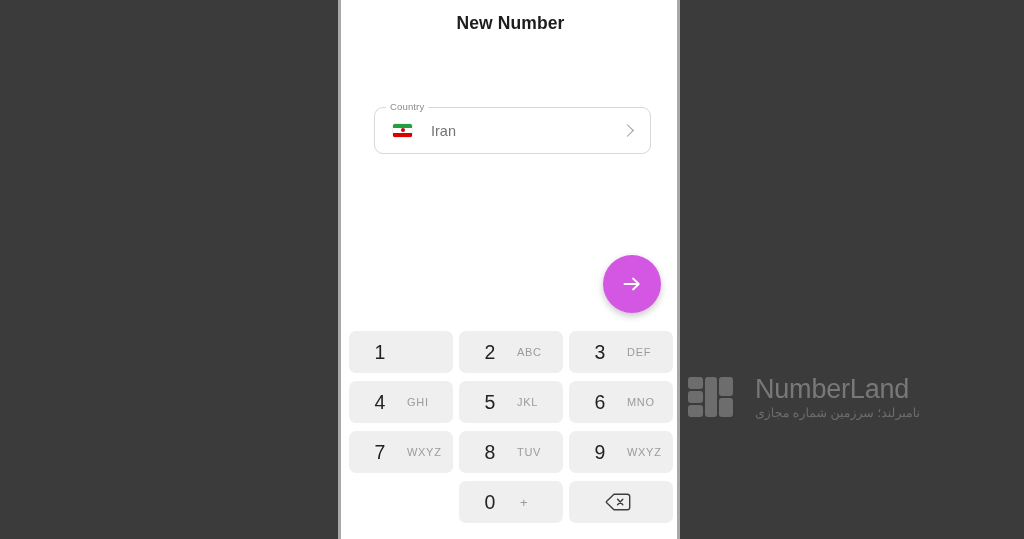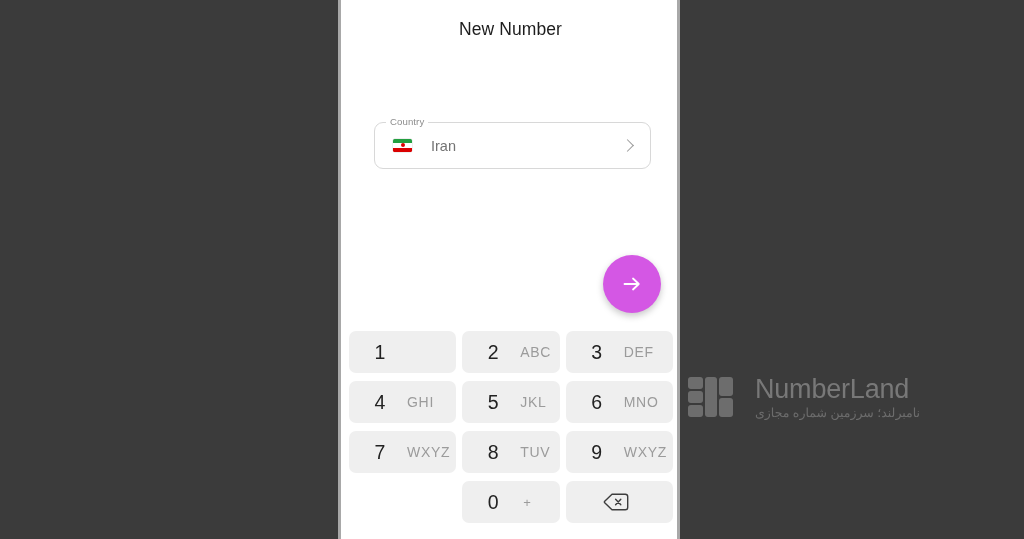--- a/index.html
+++ b/index.html
@@ -27,24 +27,24 @@
     top: 0; width: 3px; height: 539px;
     background: #a8a8a8;
     z-index: 5;
   }
   #edge-left  { left: 338px; }
   #edge-right { left: 677px; }
 
   
   #app-title {
     margin: 0;
-    padding-top: 19px;
+    padding-top: 13px;
     text-align: center;
     font-size: 17.5px;
-    font-weight: normal;
+    font-weight: bold;
     color: #1d1d1d;
     letter-spacing: 0.1px;
   }
   #app-subtitle {
     margin: 11px auto 0;
     width: 240px;
     text-align: center;
     font-size: 12.6px;
     line-height: 17.5px;
     color: #707070;
@@ -54,21 +54,20 @@
   .field {
     position: absolute;
     left: 33px;
     width: 277px;
     height: 47px;
     border: 1px solid #d8d8d8;
     border-radius: 9px;
     background: #fff;
     display: flex;
     align-items: center;
-    margin-top: 15px;
   }
   .field-label {
     position: absolute;
     top: -7px;
     left: 11px;
     padding: 0 4px;
     background: #fff;
     font-size: 9.6px;
     color: #8d8d8d;
     letter-spacing: 0.1px;
@@ -178,21 +177,21 @@
     background: transparent;
     pointer-events: none;
   }
   .key-digit {
     font-size: 19.5px;
     color: #222;
     font-weight: normal;
     min-width: 12px;
   }
   .key-letters {
-    font-size: 14px;
+    font-size: 11px;
     color: #9b9b9b;
     letter-spacing: 0.7px;
     margin-left: 21px;
   }
   .key.plus .key-letters { font-size: 13px; margin-left: 24px; color:#9b9b9b; }
   .key.backspace {
     justify-content: center;
     padding-left: 0;
   }
 

